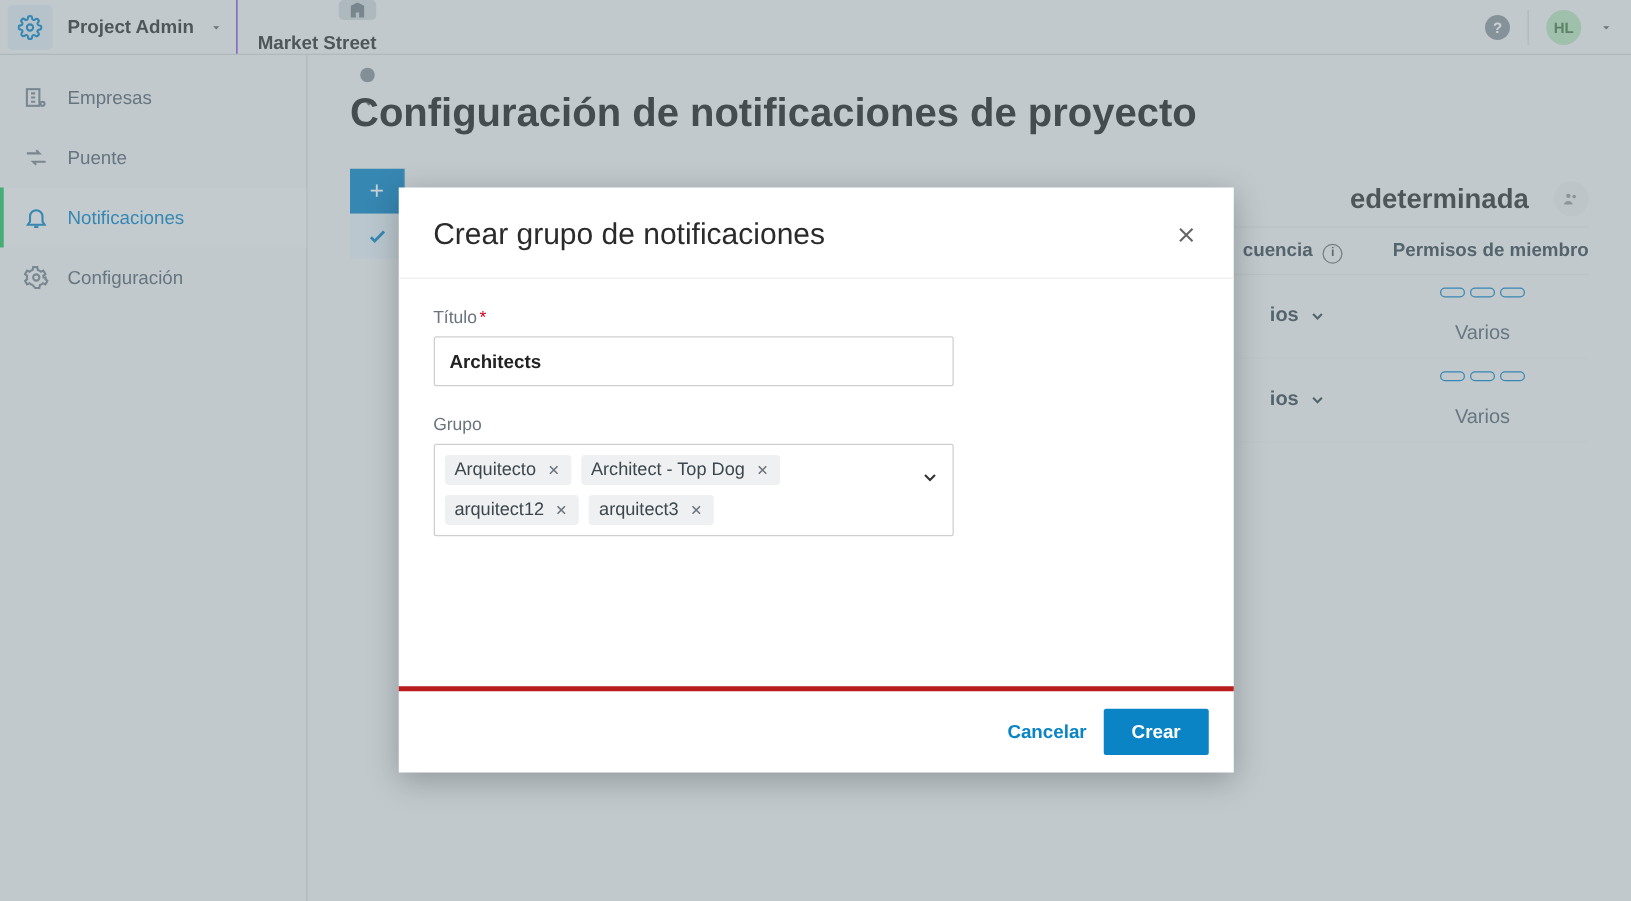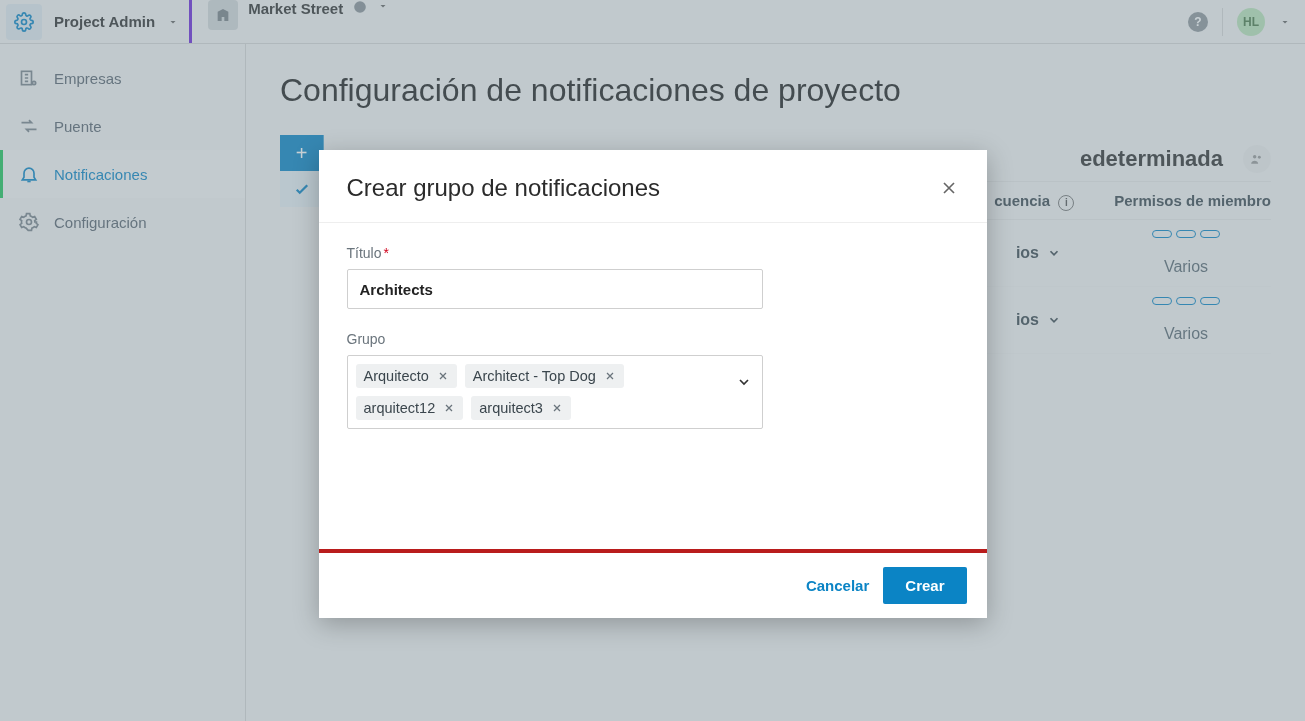--- a/index.html
+++ b/index.html
@@ -2,36 +2,36 @@
 <html><head>
 <meta charset="utf-8">
 <style>
   * { box-sizing: border-box; margin: 0; padding: 0; font-family: -apple-system, BlinkMacSystemFont, "Segoe UI", Arial, sans-serif; }
   body { width: 1305px; height: 721px; overflow: hidden; background: #f2f2f2; color: #333; position: relative; }
 
   .topbar { height: 44px; display: flex; align-items: center; border-bottom: 1px solid #d6d6d6; background: #f2f2f2; }
   .topbar-left { display: flex; align-items: center; gap: 12px; padding: 0 10px 0 6px; height: 100%; }
   .gear-tile { width: 36px; height: 36px; background: #dfe8ef; border-radius: 4px; display: flex; align-items: center; justify-content: center; }
   .topbar-title { font-weight: 600; color: #333; font-size: 15px; }
-  .topbar-section { display: flex; align-items: flex-start; gap: 10px; padding: 0 16px; height: 100%; border-left: 3px solid #6d28d9; }
+  .topbar-section { display: flex; align-items: flex-end; gap: 10px; padding: 0 16px; height: 100%; border-left: 1px solid #6d28d9; flex-direction: column; }
   .mini-icon-tile { width: 30px; height: 30px; background: #d3d7d9; border-radius: 4px; display:flex; align-items:center; justify-content:center; }
   .topbar-right { margin-left: auto; display: flex; align-items: center; gap: 14px; padding-right: 14px; }
   .help-circle { width: 20px; height: 20px; border-radius: 50%; background: #8f979c; color: #fff; display:flex; align-items:center; justify-content:center; font-size: 12px; font-weight:700; }
   .avatar { width: 28px; height: 28px; border-radius: 50%; background: #b9e3b9; display:flex; align-items:center; justify-content:center; color:#4b7a4b; font-size:12px; font-weight:600; }
   .divider-v { width:1px; height:28px; background:#d6d6d6; }
 
   .content-row { display:flex; height: calc(721px - 44px); }
   .sidebar { width: 246px; border-right: 1px solid #d6d6d6; padding-top: 10px; }
   .side-item { display:flex; align-items:center; gap: 14px; height: 48px; padding: 0 18px; color:#5a6570; font-size:15px; cursor:pointer; }
   .side-item.active { color:#0b84c5; border-left: 3px solid #22c55e; background:#f6f6f6; padding-left:15px; }
   .side-icon { width:22px; display:flex; align-items:center; justify-content:center; color:#7b848c; }
   .side-item.active .side-icon { color:#0b84c5; }
 
   .main { flex:1; padding: 28px 34px; position:relative; }
-  h1 { font-weight: 400; font-size: 32px; color:#222; margin-bottom: 26px; }
+  h1 { font-weight: 700; font-size: 32px; color:#222; margin-bottom: 26px; }
   .btn-primary-sm { background:#0b84c5; color:#fff; width:44px; height:36px; display:flex; align-items:center; justify-content:center; font-size:20px; border-right:1px solid rgba(255,255,255,.3); }
   .sel-strip { background:#e6eef3; height:36px; width:44px; display:flex; align-items:center; justify-content:center; }
 
   .header-strip { display:flex; align-items:center; color:#3d4a52; font-weight:600; font-size:15px; padding: 10px 0 8px 0; border-bottom:1px solid #e6e6e6; }
   .header-strip .col-title { flex:1; }
   .header-right { display:flex; gap:40px;justify-content:flex-end; }
   .info-dot { display:inline-flex; align-items:center; justify-content:center; width:16px; height:16px; border:1.5px solid #777; border-radius:50%; font-size:10px; color:#555; margin-left:4px; }
   .members-btn { margin-left: 16px; width:28px; height:28px; border-radius:50%; background:#ececec; display:flex; align-items:center; justify-content:center; color:#888;}
 
   .table-row { display:flex; align-items:center; padding:10px 0; border-bottom:1px solid #eee; }

